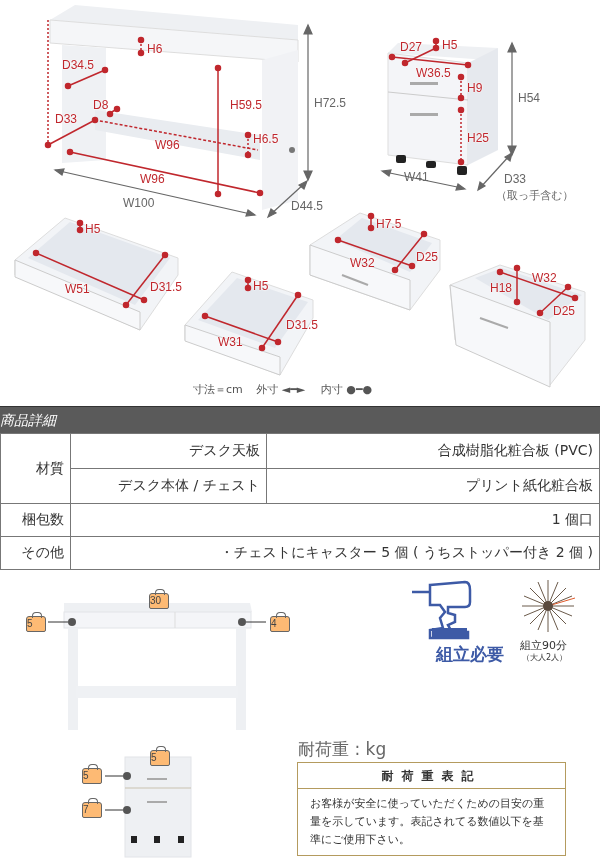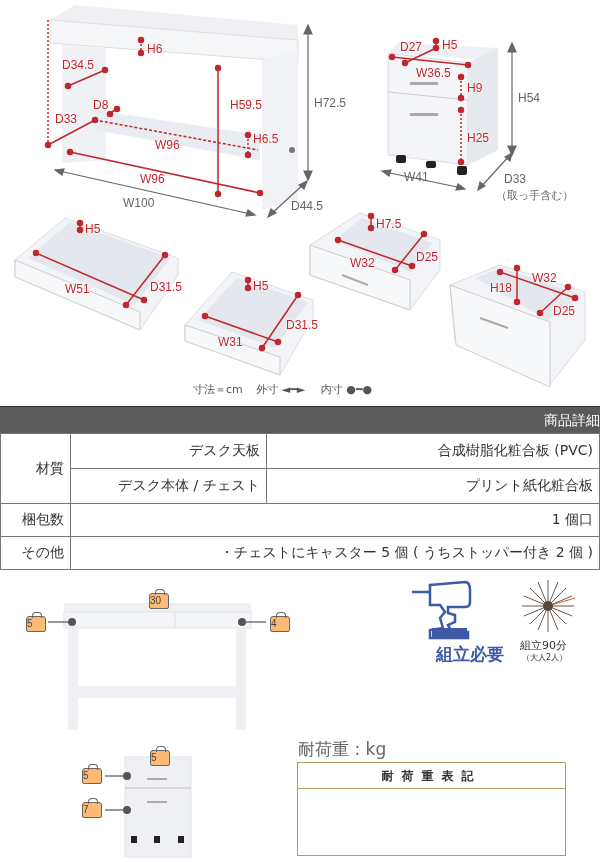--- a/index.html
+++ b/index.html
@@ -1,21 +1,21 @@
 <!DOCTYPE html>
 <html><head>
 <meta charset="utf-8">
 <style>
   * { box-sizing: border-box; margin: 0; padding: 0; }
   body { width: 600px; height: 862px; background: #fff; font-family: "DejaVu Sans", sans-serif; color: #444; position: relative; overflow: hidden; }
   .abs { position: absolute; }
   .dim { position: absolute; color: #c0272d; font-size: 12px; font-family: "Liberation Sans", sans-serif; text-shadow: 0 0 2px #fff, 0 0 2px #fff; white-space: nowrap; }
   .gdim { position: absolute; color: #666; font-size: 12px; font-family: "Liberation Sans", sans-serif; white-space: nowrap; }
   svg { position: absolute; left: 0; top: 0; }
-  .spec-title { position: absolute; left: 0; top: 406px; width: 600px; height: 27px; background: #5a5a5a; color: #fff; text-align: right; font-size: 14px; line-height: 27px; border-top: 1px solid #333; }
+  .spec-title { position: absolute; left: 0; top: 406px; width: 600px; height: 27px; background: #5a5a5a; color: #fff; text-align: left; font-size: 14px; line-height: 27px; border-top: 1px solid #333; font-style: italic; }
   table.spec { position: absolute; left: 0; top: 433px; width: 600px; border-collapse: collapse; font-size: 14px; color: #333; }
   table.spec td { border: 1px solid #777; padding: 0 6px; height: 33px; text-align: right; }
   table.spec tr:first-child td, table.spec tr:nth-child(2) td { height: 35px; }
   .legend-text { position: absolute; font-size: 11px; color: #555; }
   .weight-tag { position: absolute; width: 20px; height: 16px; border: 1px solid #666; border-radius: 3px 3px 2px 2px; font-size: 10px; line-height: 14px; text-align: left; color: #444; background: #fdba74; font-family: "Liberation Sans", sans-serif; }
   .weight-tag::before { content: ""; position: absolute; left: 5px; top: -5px; width: 8px; height: 5px; border: 1px solid #666; border-bottom: none; border-radius: 4px 4px 0 0; }
   .notice { position: absolute; left: 297px; top: 762px; width: 269px; height: 94px; border: 1px solid #b49b5e; }
   .notice-title { height: 26px; border-bottom: 1px solid #b49b5e; text-align: center; line-height: 26px; font-size: 12px; letter-spacing: 8px; color: #333; font-weight: bold; }
   .notice-body { padding: 6px 12px; font-size: 11px; line-height: 18px; color: #333; }
 </style>
@@ -295,13 +295,14 @@
     </g>
     <line x1="548" y1="606" x2="575" y2="598" stroke="#e05a2a" stroke-width="1"></line>
     <circle cx="548" cy="606" r="5" fill="#5a4a3e"></circle>
   </svg>
   <span class="abs" style="left:520px;top:638px;font-size:11px;color:#333">組立90分</span>
   <span class="abs" style="left:522px;top:652px;font-size:8px;color:#333">（大人2人）</span>
 </div>
 
 <div class="notice">
   <div class="notice-title">耐荷重表記</div>
+  <div class="notice-body">お客様が安全に使っていただくための目安の重量を示しています。表記されてる数値以下を基準にご使用下さい。</div>
 </div>
 
 </body></html>

